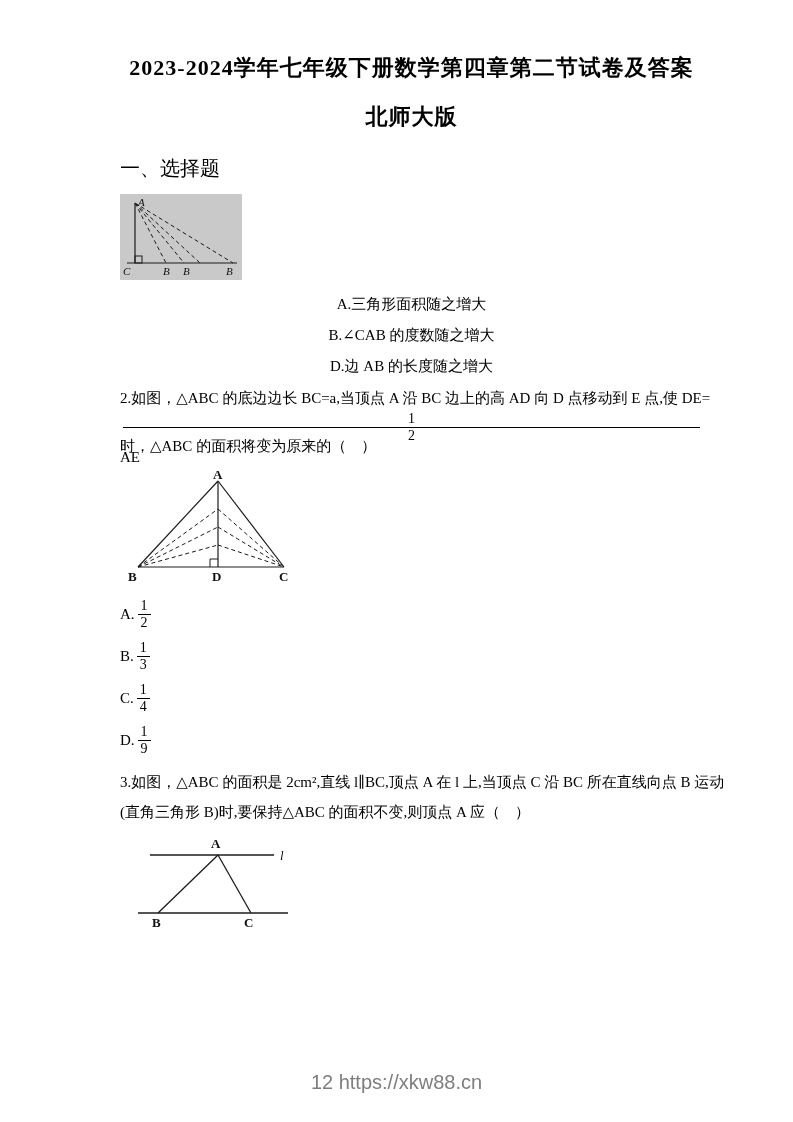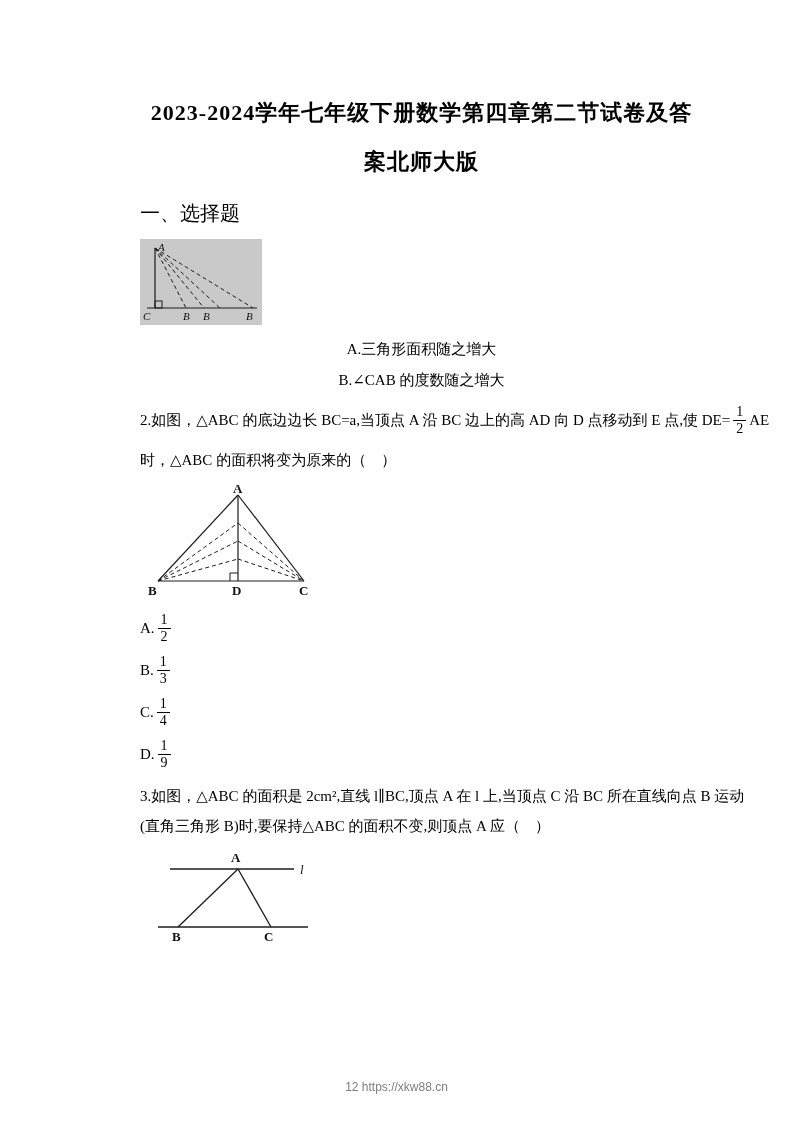--- a/index.html
+++ b/index.html
@@ -1,40 +1,40 @@
 <!DOCTYPE html>
 <html><head>
 <meta charset="utf-8">
 <style>
   * { margin:0; padding:0; box-sizing:border-box; }
   html,body { background:#ffffff; }
   body {
     width:793px; height:1122px; position:relative; overflow:hidden;
     font-family:"Liberation Serif","DejaVu Serif",serif; color:#000;
   }
-  .page { position:absolute; inset:0; padding:88px 90px 0 120px;margin-left:20px; }
+  .page { position:absolute; inset:0; padding:43px 90px 0 120px; }
   .title { font-size:22px; font-weight:bold; text-align:center; line-height:49px; letter-spacing:1px; }
   .heading { font-size:20px; margin-top:14px; }
   .q-line { font-size:15px; line-height:22px; margin-top:10px; white-space:nowrap; }
   .options p { font-size:15px; line-height:22px; margin-top:9px;text-align:center; }
   .fig { margin-top:12px; }
   .fig2 { margin-left:8px; }
   .fig3 { margin-left:18px; }
   .frac { display:inline-flex; flex-direction:column; text-align:center; vertical-align:middle; line-height:16px; font-size:14px; margin:2px 3px; }
   .frac .num { border-bottom:1px solid #000; padding:0 3px; }
   .frac .den { padding:0 3px; }
-  .q2-line1 { display:flex; align-items:center; height:38px; }
+  .q2-line1 { display:flex; height:38px;flex-direction:column; }
   .opt-row { display:flex; align-items:center; font-size:15px; margin-top:8px; height:34px; }
   .fig text { font-family:"Liberation Serif","DejaVu Serif",serif; fill:#111; }
   .fig1-labels text { font-size:11px; font-style:italic; }
   .fig2-labels text, .fig3-lab { font-size:13px; font-weight:bold; }
   .fig3-l { font-size:13px; font-style:italic; }
   .footer {
     position:absolute; left:0; bottom:28px; width:100%; text-align:center;
-    font-size:12px; color:#7e7e7e; font-family:"Liberation Sans","DejaVu Sans",sans-serif;
+    font-size:20px; color:#7e7e7e; font-family:"Liberation Sans","DejaVu Sans",sans-serif;
   }
 </style>
 </head>
 <body>
 
 <div class="page">
 
   <h1 class="title">2023-2024学年七年级下册数学第四章第二节试卷及答案北师大版</h1>
 
   <div class="heading">一、选择题</div>
@@ -60,20 +60,21 @@
         <text x="43" y="81">B</text>
         <text x="63" y="81">B</text>
         <text x="106" y="81">B</text>
       </g>
     </svg>
   </div>
 
   <div class="options">
     <p>A.三角形面积随之增大</p>
     <p>B.∠CAB 的度数随之增大</p>
+    <p>D.边 AB 的长度随之增大</p>
   </div>
 
   <p class="q-line q2-line1">
       <span>2.如图，△ABC 的底边边长 BC=a,当顶点 A 沿 BC 边上的高 AD 向 D 点移动到 E 点,使 DE=</span>
       <span class="frac">
         <span class="num">1</span>
         <span class="den">2</span>
       </span>
       <span>AE</span>
     </p>

